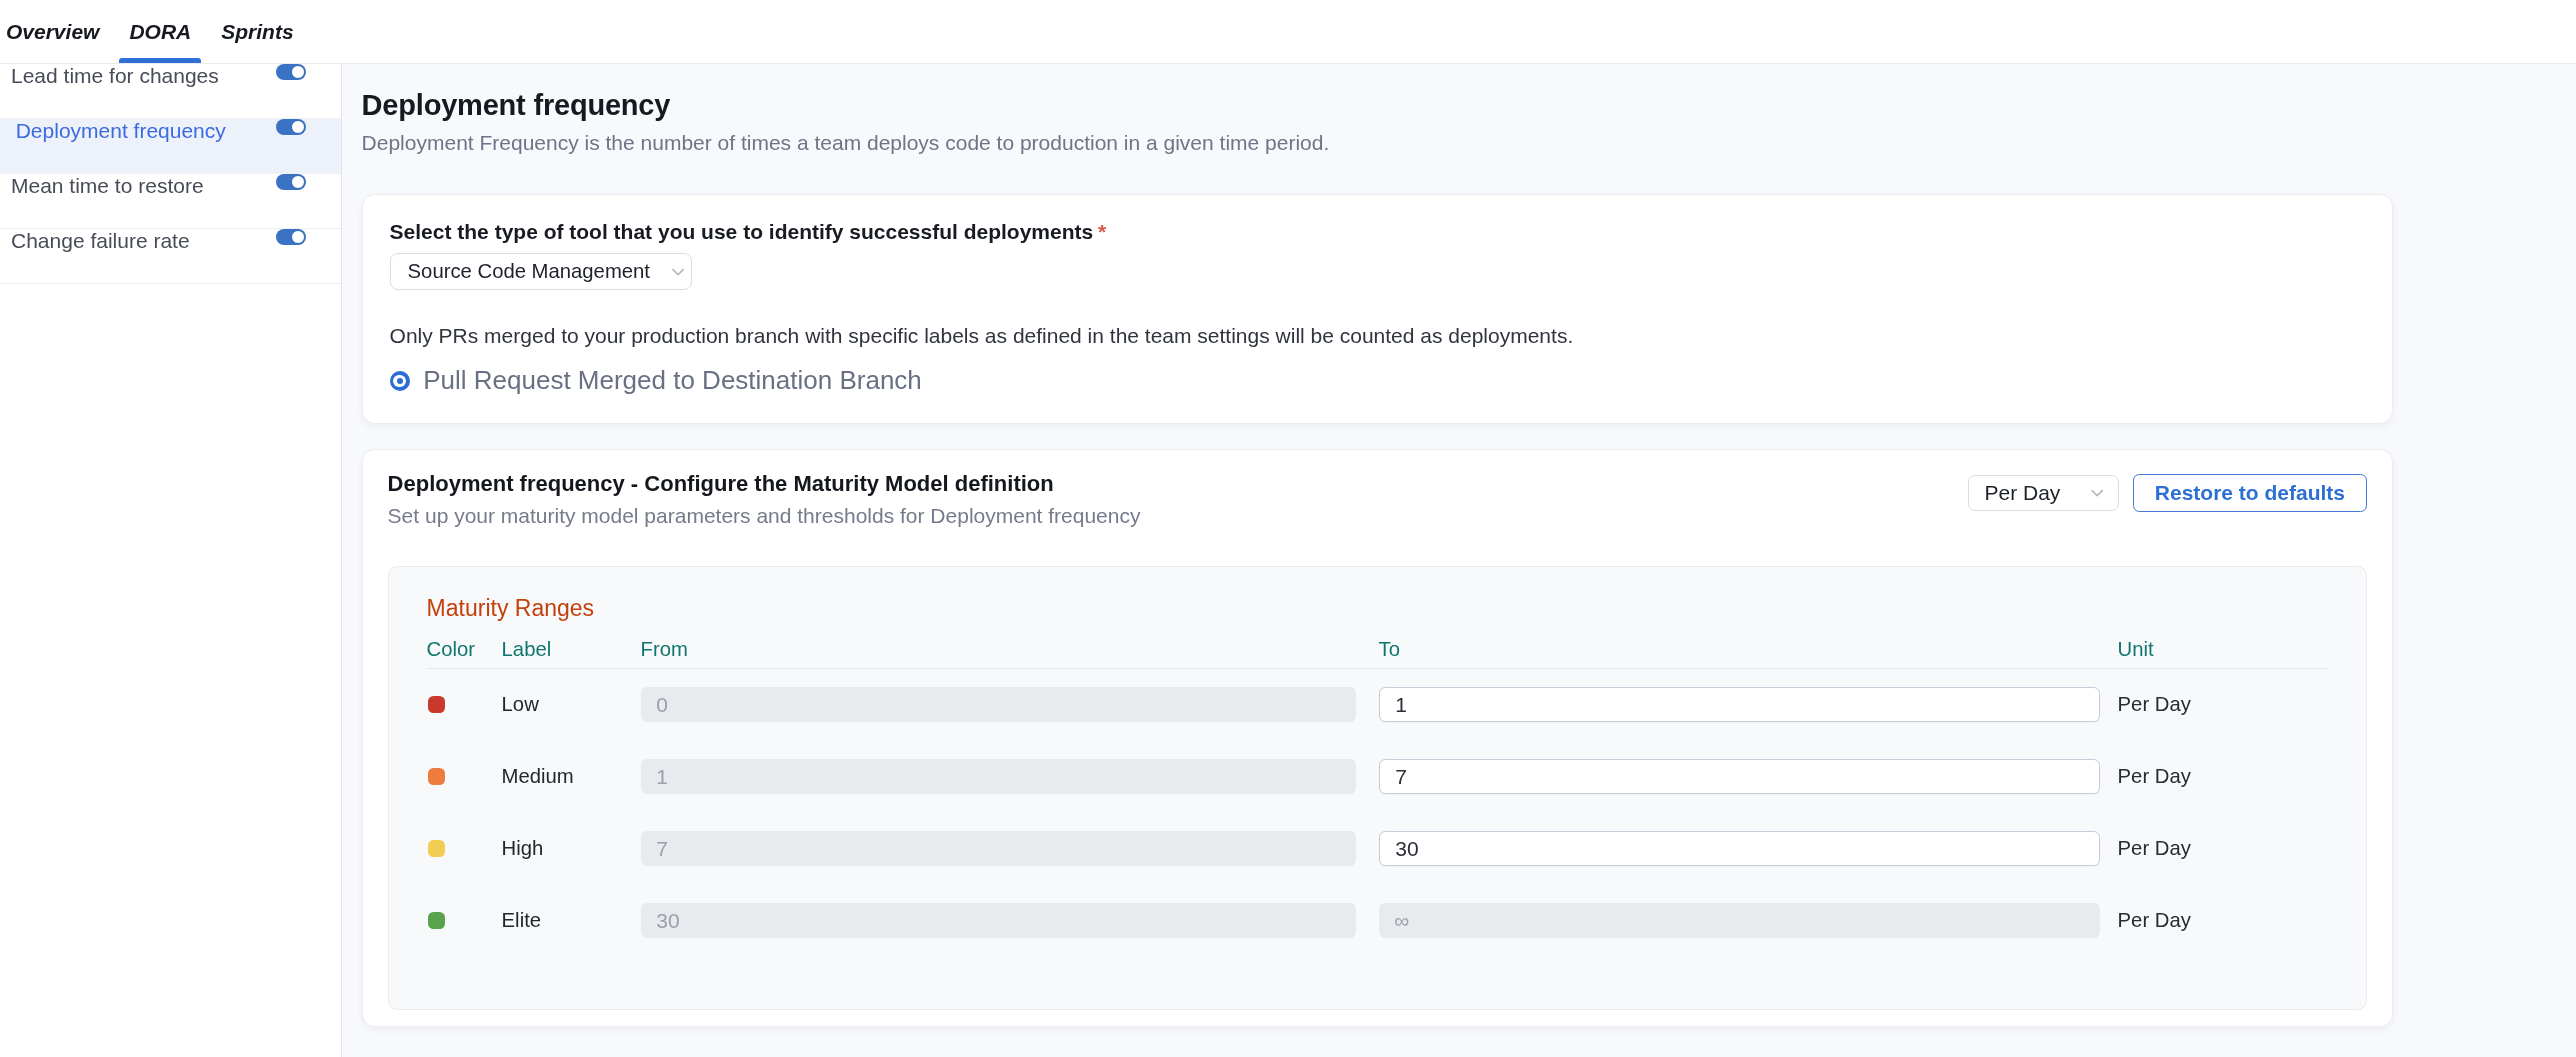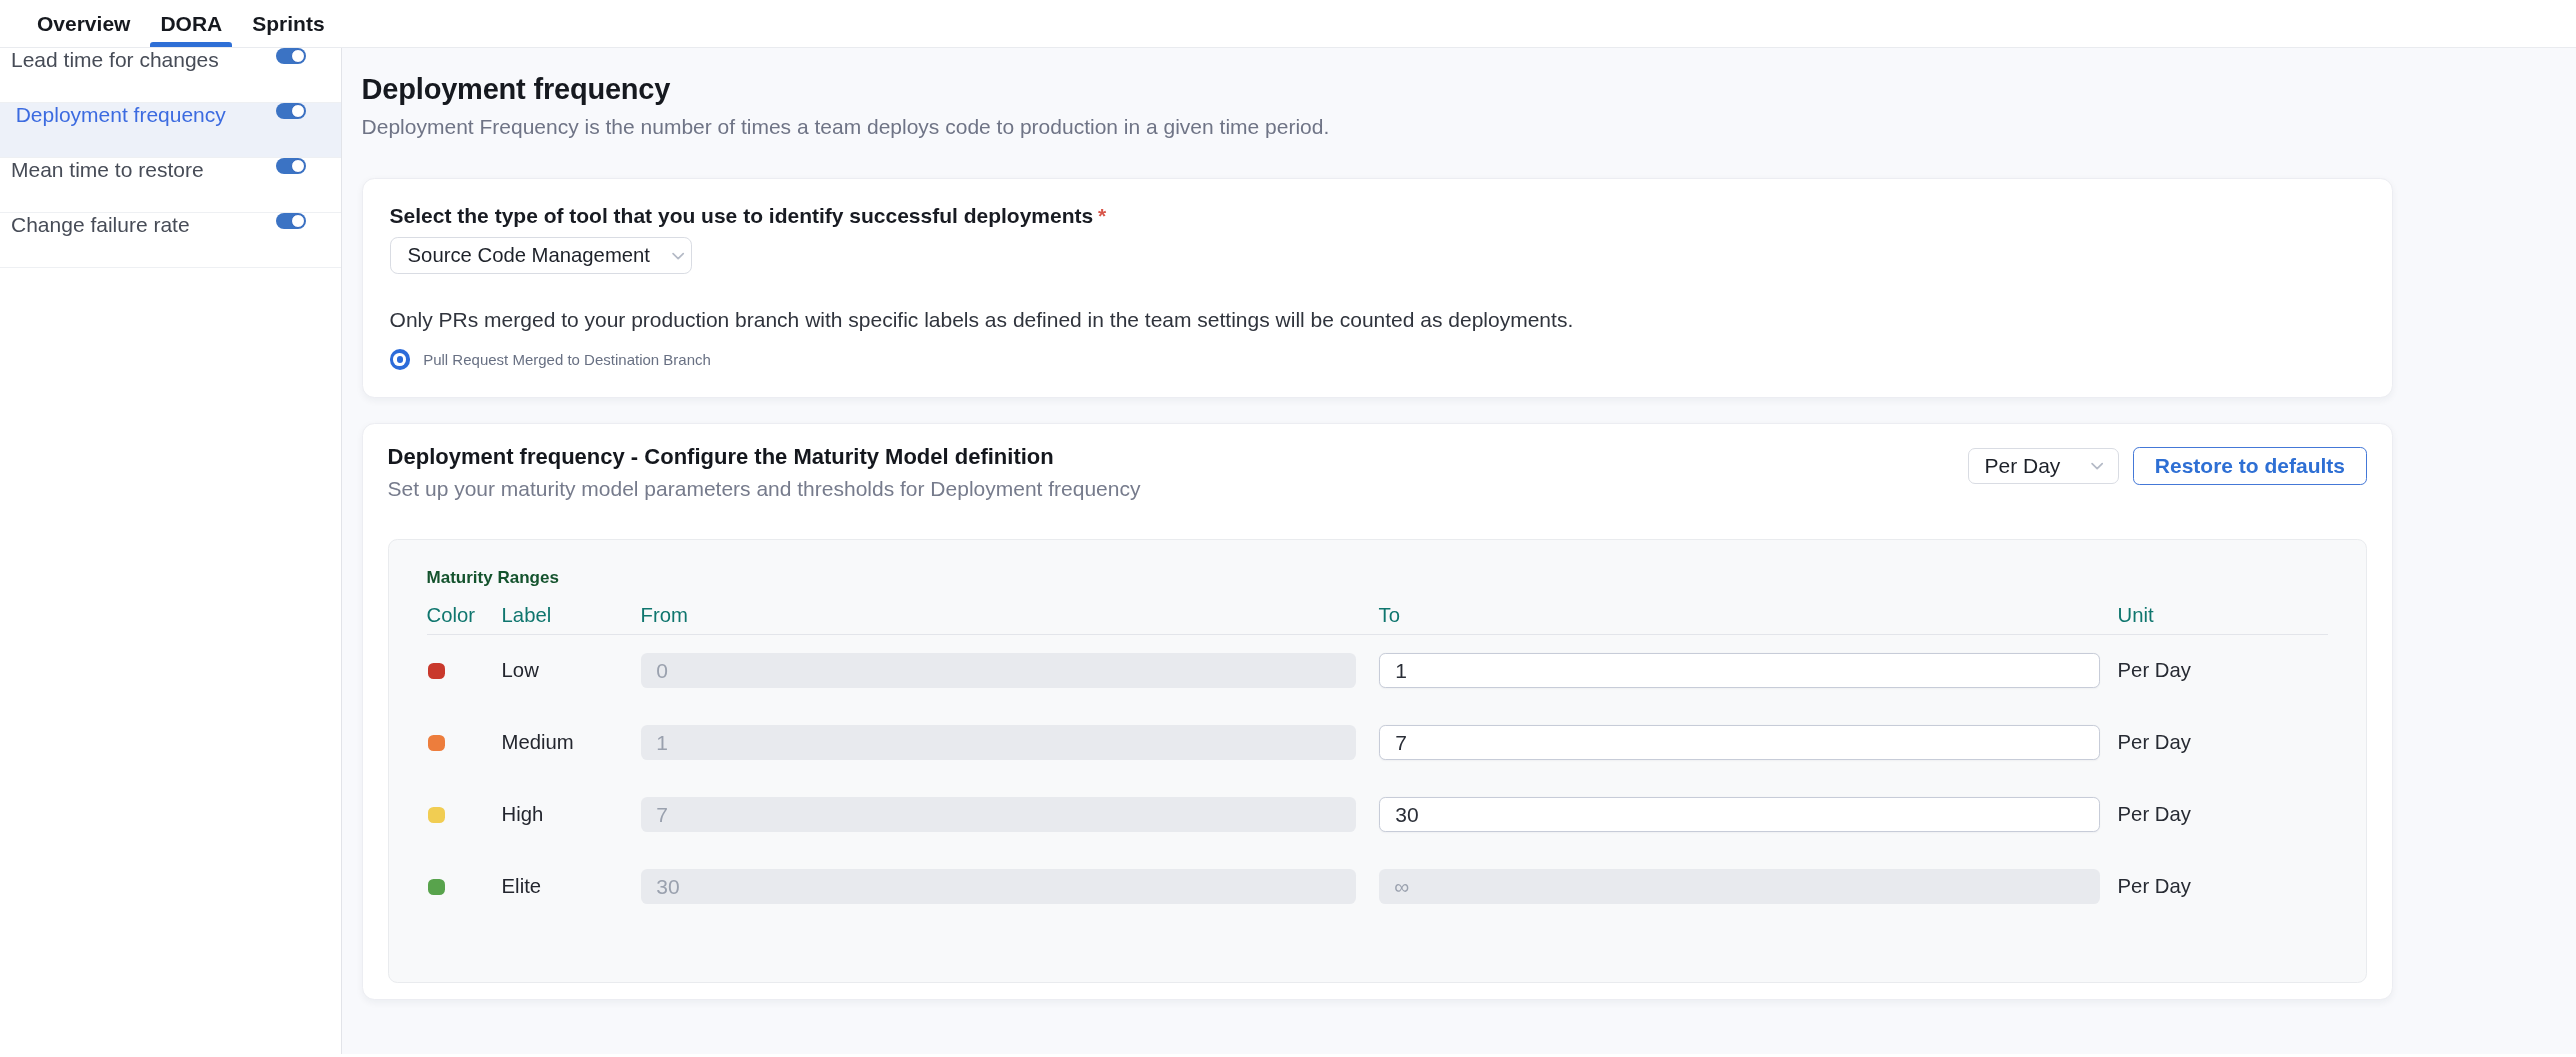--- a/index.html
+++ b/index.html
@@ -6,28 +6,29 @@
   html,body { width: 2576px; height: 1058px; }
   body {
     font-family: "Liberation Sans", sans-serif;
     background: #ffffff;
     color: #1a1d23;
     overflow: hidden;
   }
 
   
   .topbar {
-    height: 48px;
+    height: 64px;
     background: #fff;
     border-bottom: 0.8px solid #e9ebef;
     display: flex;
     align-items: stretch;
-    padding-left: 37px;
+    padding-left: 6px;
     position: relative;
     z-index: 2;
+    font-style: italic;
   }
   .tab {
     position: relative;
     display: flex;
     align-items: center;
     margin-right: 30px;
     font-size: 21px;
     font-weight: 700;
     color: #16191f;
     cursor: pointer;
@@ -123,21 +124,21 @@
   .radio {
     position: relative;
     width: 20.3px; height: 20.3px;
     border-radius: 50%;
     background: #2c6bd9;
     flex: 0 0 auto;
     cursor: pointer;
   }
   .radio::before { content:""; position:absolute; inset:3.9px; border-radius:50%; background:#fff; }
   .radio::after  { content:""; position:absolute; inset:7px; border-radius:50%; background:#2c6bd9; }
-  .radio-label { font-size: 15px; color: #687083; }
+  .radio-label { font-size: 26px; color: #687083; }
 
   
   .card2 { margin-top: 25px; padding: 20.3px 25px 16.4px 25px; }
   .card2-head { display: flex; justify-content: space-between; align-items: flex-start; }
   .c2-title { font-size: 22px; font-weight: 700; color: #14171d; }
   .c2-sub { margin-top: 7px; font-size: 21px; color: #767b8c; }
   .head-controls { display: flex; align-items: center; gap: 14px; margin-top: 3.1px; }
   .unit-select {
     width: 151px; height: 36px;
     border: 1.6px solid #d9dce3;
@@ -163,21 +164,21 @@
   }
 
   .panel {
     margin-top: 38px;
     height: 444px;
     background: #f8f9fa;
     border: 0.8px solid #e9ebee;
     border-radius: 9.4px;
     padding: 28px 38px 0 38px;
   }
-  .panel-title { font-size: 17px; font-weight: 700; color: #14532d; }
+  .panel-title { font-size: 23px; font-weight: 400; color: #c2410c; }
 
   .tgrid { display: grid; grid-template-columns: 75px 139px 738px 739px 1fr; align-items: center; }
   .thead {
     margin-top: 16px;
     font-size: 20.3px;
     color: #0f766e;
     padding-bottom: 7px;
     border-bottom: 0.8px solid #e3e5ea;
   }
   .trow { height: 72px; }

